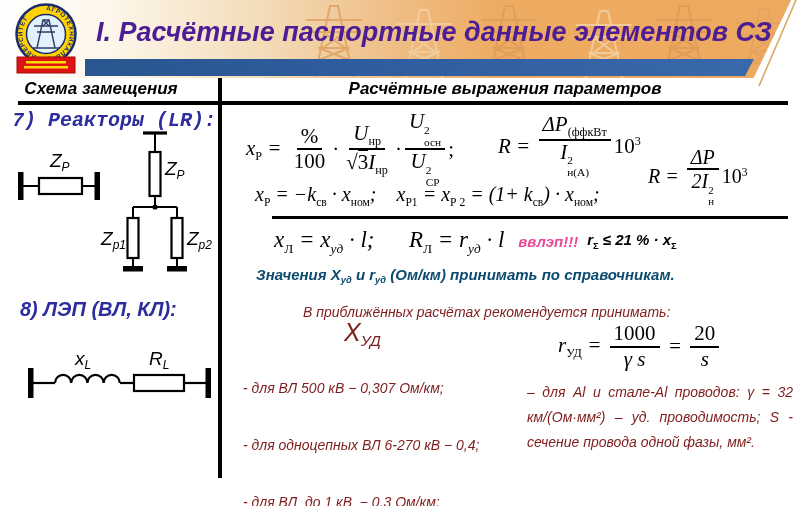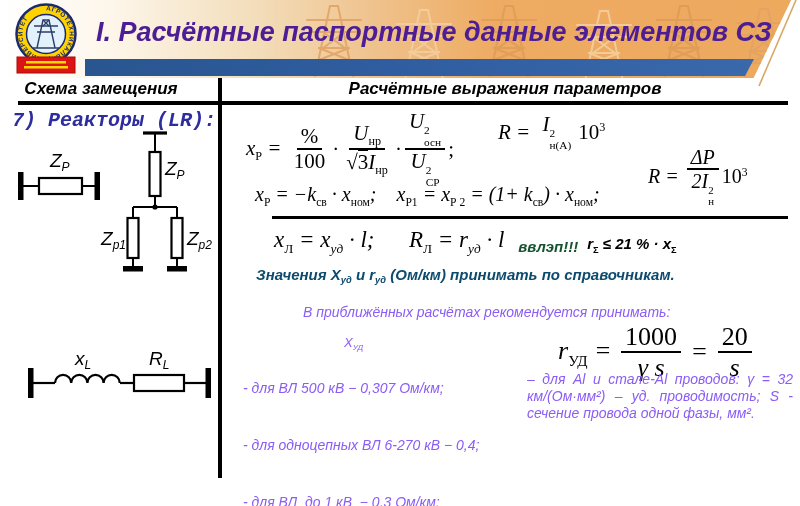--- a/index.html
+++ b/index.html
@@ -47,35 +47,35 @@
   .fn{display:block;border-bottom:2px solid #000;padding:0 4px;text-align:center;}
   .fd{display:block;padding:0 4px;text-align:center;}
   .ss{display:inline-flex;flex-direction:column;font-size:54%;font-style:normal;line-height:1.05;
       vertical-align:-0.5em;text-align:left;}
   .ss span{display:block;}
   .rtv{display:inline-block;border-top:1.7px solid #000;font-style:normal;}
   .f1{left:246px;top:110px;font-size:21px;}
   .f2{left:498px;top:113px;font-size:21px;}
   .f3{left:231px;top:183px;font-size:20px;margin-left:24px;}
   .f4{left:648px;top:146px;font-size:20px;}
-  .f5row{left:274px;top:227px;font-size:23px;display:flex;align-items:flex-end;}
-  .warn-red{font:italic bold 15px "Liberation Sans",sans-serif;color:#14532d;margin-left:14px;}
+  .f5row{left:274px;top:227px;font-size:23px;display:flex;align-items:center;}
+  .warn-red{font:italic bold 15px "Liberation Sans",sans-serif;color:#ec4899;margin-left:14px;}
   .warn-blk{font:italic bold 15px "Liberation Sans",sans-serif;color:#000;margin-left:9px;}
   .warn-blk sub{font-size:62%;}
-  .rud{left:558px;top:322px;font-size:26px;}
+  .rud{left:558px;top:322px;font-size:21px;}
 
   
   .sb{position:absolute;font:italic bold 15px "Liberation Sans",sans-serif;color:#0c4a6e;white-space:pre;}
-  .si{position:absolute;font:italic 14px "Liberation Sans",sans-serif;color:#8b5cf6;}
+  .si{position:absolute;font:italic 14px "Liberation Sans",sans-serif;color:#7f1d1d;}
   .nsub{font-size:62%;vertical-align:-0.32em;}
   .note-ref{left:256px;top:266px;}
   .recommend{left:303px;top:304px;white-space:nowrap;}
-  .xud{left:344px;top:318px;font-size:13px;margin-top:17px;}
+  .xud{left:344px;top:318px;font-size:25px;}
   .items{left:243px;top:341px;line-height:19px;white-space:pre;}
-  .gamma{left:527px;top:371px;width:266px;line-height:17px;text-align:justify;}
+  .gamma{left:527px;top:380px;width:266px;line-height:25px;text-align:justify;}
   .ab{left:420px;top:431px;width:372px;text-align:center;font:italic bold 13.5px "Liberation Sans",sans-serif;
       line-height:17.5px;color:#000;}
   .sv{font-family:"Liberation Serif",serif;font-weight:400;font-style:italic;font-size:15px;}
 </style>
 </head>
 <body>
 
 <div class="slide">
 
   <div class="hdr-band">
@@ -149,20 +149,21 @@
     <rect x="37.5" y="91" width="11" height="40" fill="#fff" stroke="#000" stroke-width="2.2"></rect>
     <rect x="81.5" y="91" width="11" height="40" fill="#fff" stroke="#000" stroke-width="2.2"></rect>
     <line x1="43" y1="131" x2="43" y2="139" stroke="#000" stroke-width="2"></line>
     <line x1="87" y1="131" x2="87" y2="139" stroke="#000" stroke-width="2"></line>
     <rect x="33" y="139" width="20" height="5.5" fill="#000"></rect>
     <rect x="77" y="139" width="20" height="5.5" fill="#000"></rect>
     <text x="36" y="118" text-anchor="end"><tspan>Z</tspan><tspan class="svgsub" dy="4">р1</tspan></text>
     <text x="97" y="118"><tspan>Z</tspan><tspan class="svgsub" dy="4">р2</tspan></text>
   </svg>
 
+  <div class="sec sec8">8) ЛЭП (ВЛ, КЛ):</div>
 
   <svg class="dsvg" style="left:22px;top:340px" width="195" height="60" viewBox="0 0 195 60">
     <text x="53" y="25"><tspan>x</tspan><tspan class="svgsub" dy="4">L</tspan></text>
     <text x="127" y="25"><tspan>R</tspan><tspan class="svgsub" dy="4">L</tspan></text>
     <rect x="6" y="28" width="5.5" height="30" fill="#000"></rect>
     <line x1="11" y1="43" x2="33" y2="43" stroke="#000" stroke-width="2.2"></line>
     <path d="M33,43 a8,8 0 0 1 16.2,0 a8,8 0 0 1 16.2,0 a8,8 0 0 1 16.2,0 a8,8 0 0 1 16.2,0" fill="none" stroke="#000" stroke-width="2.2"></path>
     <line x1="98" y1="43" x2="112" y2="43" stroke="#000" stroke-width="2.2"></line>
     <rect x="112" y="35" width="50" height="16" fill="#fff" stroke="#000" stroke-width="2.2"></rect>
     <line x1="162" y1="43" x2="184" y2="43" stroke="#000" stroke-width="2.2"></line>
@@ -181,20 +182,21 @@
     <span class="frac">
       <span class="fn"><span>U</span><span class="ss"><span>2</span><span>осн</span></span></span>
       <span class="fd"><span>U</span><span class="ss"><span>2</span><span>СР</span></span></span>
     </span>
     <span class="rm">;</span>
   </div>
 
   <div class="m mrow f2">
     <span><span>R</span><span> = </span></span>
     <span class="frac">
+      <span class="fn"><span>ΔP</span><sub>(ффкВт</sub></span>
       <span class="fd"><span>I</span><span class="ss"><span>2</span><span>н(А)</span></span></span>
     </span>
     <span class="rm"><span>10</span><span class="sup">3</span></span>
   </div>
 
   <div class="m f3"><span>x</span><sub>Р</sub><span> = −k</span><sub>св</sub><span> · x</span><sub>ном</sub><span>;    x</span><sub>Р1</sub><span> = x</span><sub>Р 2</sub><span> = (1+ k</span><sub>св</sub><span>) · x</span><sub>ном</sub><span>;</span></div>
 
   <div class="m mrow f4">
     <span><span>R</span><span> = </span></span>
     <span class="frac">

